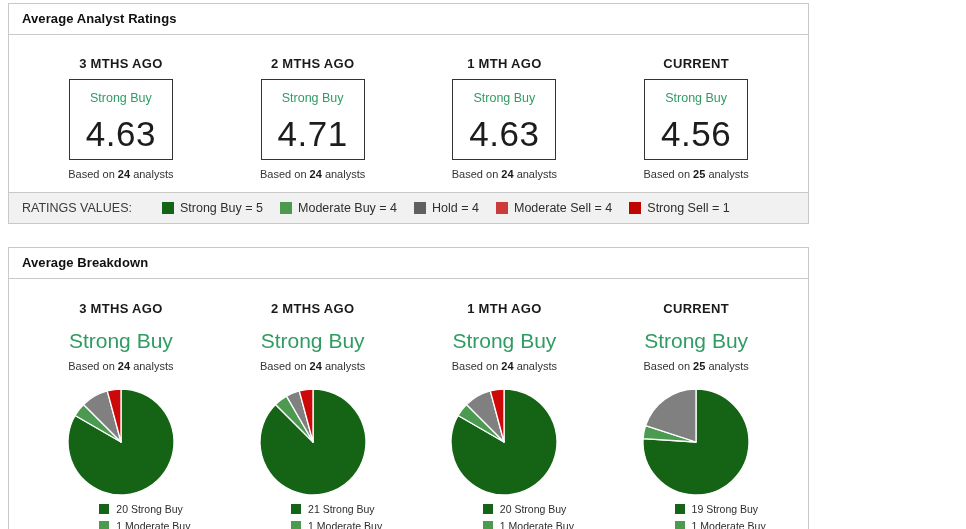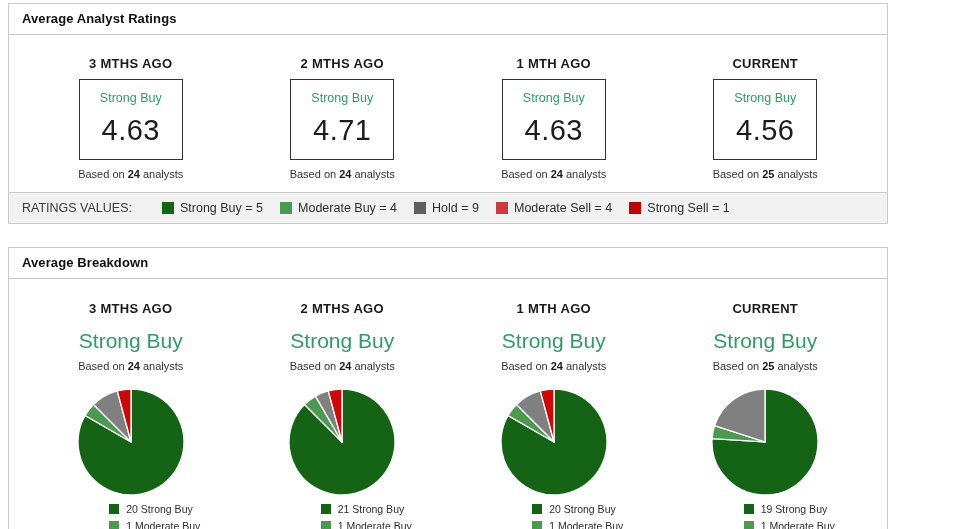--- a/index.html
+++ b/index.html
@@ -1,30 +1,30 @@
 <!DOCTYPE html>
 <html><head>
 <meta charset="utf-8">
 <style>
   * { margin:0; padding:0; box-sizing:border-box; }
   html,body { width:966px; height:529px; overflow:hidden; background:#ffffff;
               font-family:"Liberation Sans","DejaVu Sans",sans-serif; }
-  .panel { width:880px; margin-left:8px; border:1px solid #c9c9c9; background:#fff; }
+  .panel { width:801px; margin-left:8px; border:1px solid #c9c9c9; background:#fff; }
   .panel-1 { margin-top:3px; }
   .panel-2 { margin-top:23px; }
   .panel-header { padding:7px 13px 8px; font-size:13px; font-weight:bold; color:#101010;
                   border-bottom:1px solid #c9c9c9; letter-spacing:.1px; }
   .cols { display:flex; padding:21px 16px 12px; }
   .col { flex:1; text-align:center; }
   .col-label { font-size:13px; font-weight:bold; color:#1a1a1a; letter-spacing:.3px; }
   
   .rating-box { width:104px; height:81px; border:1px solid #333333; margin:8px auto 0;
                 display:flex; flex-direction:column; align-items:center; padding-top:11px; }
   .box-rating { font-size:12.5px; }
-  .box-value { font-size:29px; color:#1c1c1c; margin-top:9px; letter-spacing:.5px; }
+  .box-value { font-size:35px; color:#1c1c1c; margin-top:9px; letter-spacing:.5px; }
   .based-on { font-size:11px; color:#333; margin-top:8px; }
   .based-on .b { font-weight:bold; color:#1a1a1a; }
   .strip { display:flex; align-items:center; background:#f1f1f1; border-top:1px solid #c9c9c9;
            padding:8px 13px; }
   .strip-label { font-size:12.5px; color:#3a3a3a; margin-right:30px; }
   .strip-item { display:flex; align-items:center; margin-right:17px; font-size:12.5px; color:#2e2e2e; }
   .sq12 { width:12px; height:12px; display:inline-block; margin-right:6px; flex:none; }
   
   .cols-bd { display:flex; padding:22px 16px 0; }
   .big-rating { font-size:21px; margin-top:13px; }
@@ -84,21 +84,21 @@
     <span class="strip-item">
         <span class="sq12" style="background: rgb(21, 99, 21);"></span>
         <span>Strong Buy = 5</span>
       </span>
     <span class="strip-item">
         <span class="sq12" style="background: rgb(76, 153, 80);"></span>
         <span>Moderate Buy = 4</span>
       </span>
     <span class="strip-item">
         <span class="sq12" style="background: rgb(95, 95, 95);"></span>
-        <span>Hold = 9</span>
+        <span>Hold = 4</span>
       </span>
     <span class="strip-item">
         <span class="sq12" style="background: rgb(204, 59, 59);"></span>
         <span>Moderate Sell = 4</span>
       </span>
     <span class="strip-item">
         <span class="sq12" style="background: rgb(192, 4, 4);"></span>
         <span>Strong Sell = 1</span>
       </span>
   </div>

